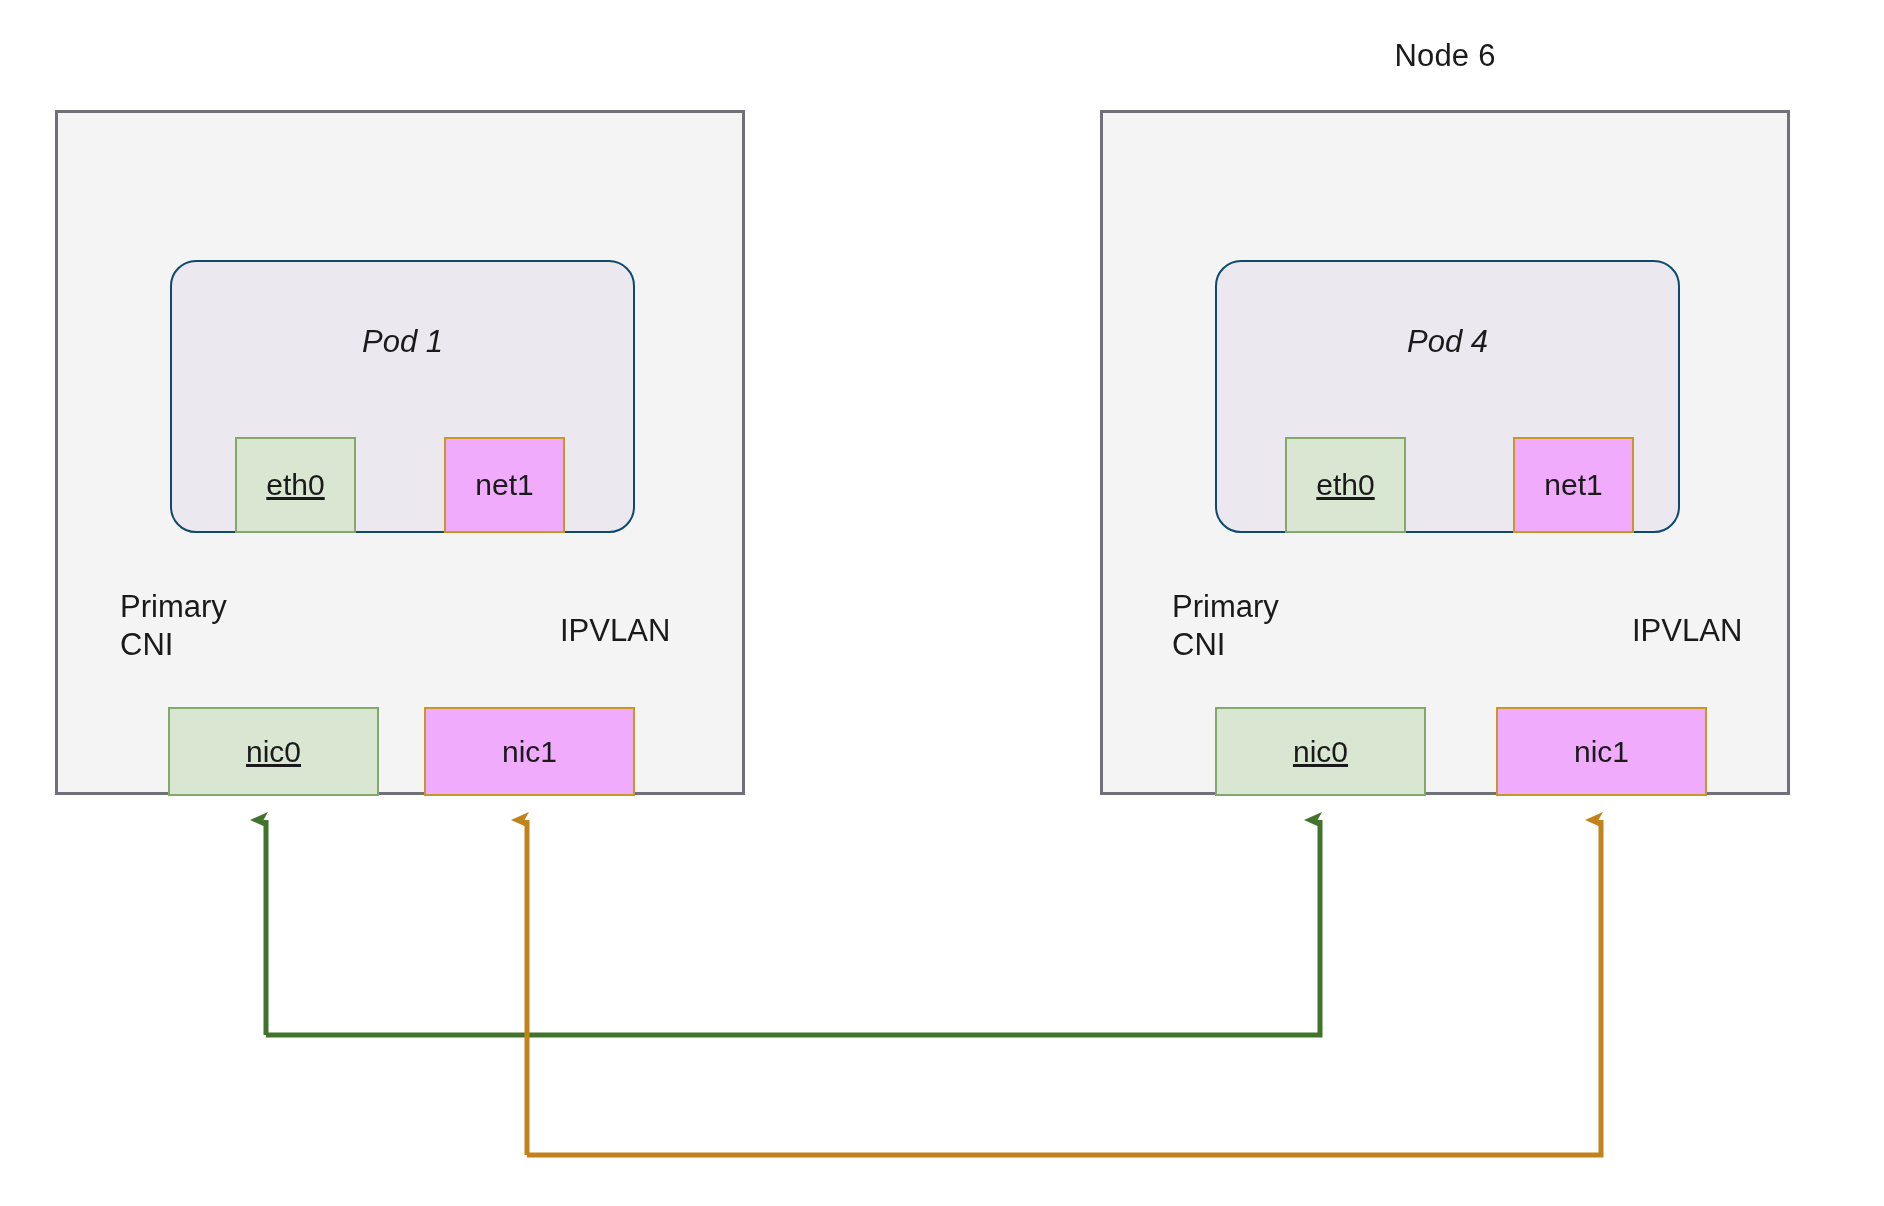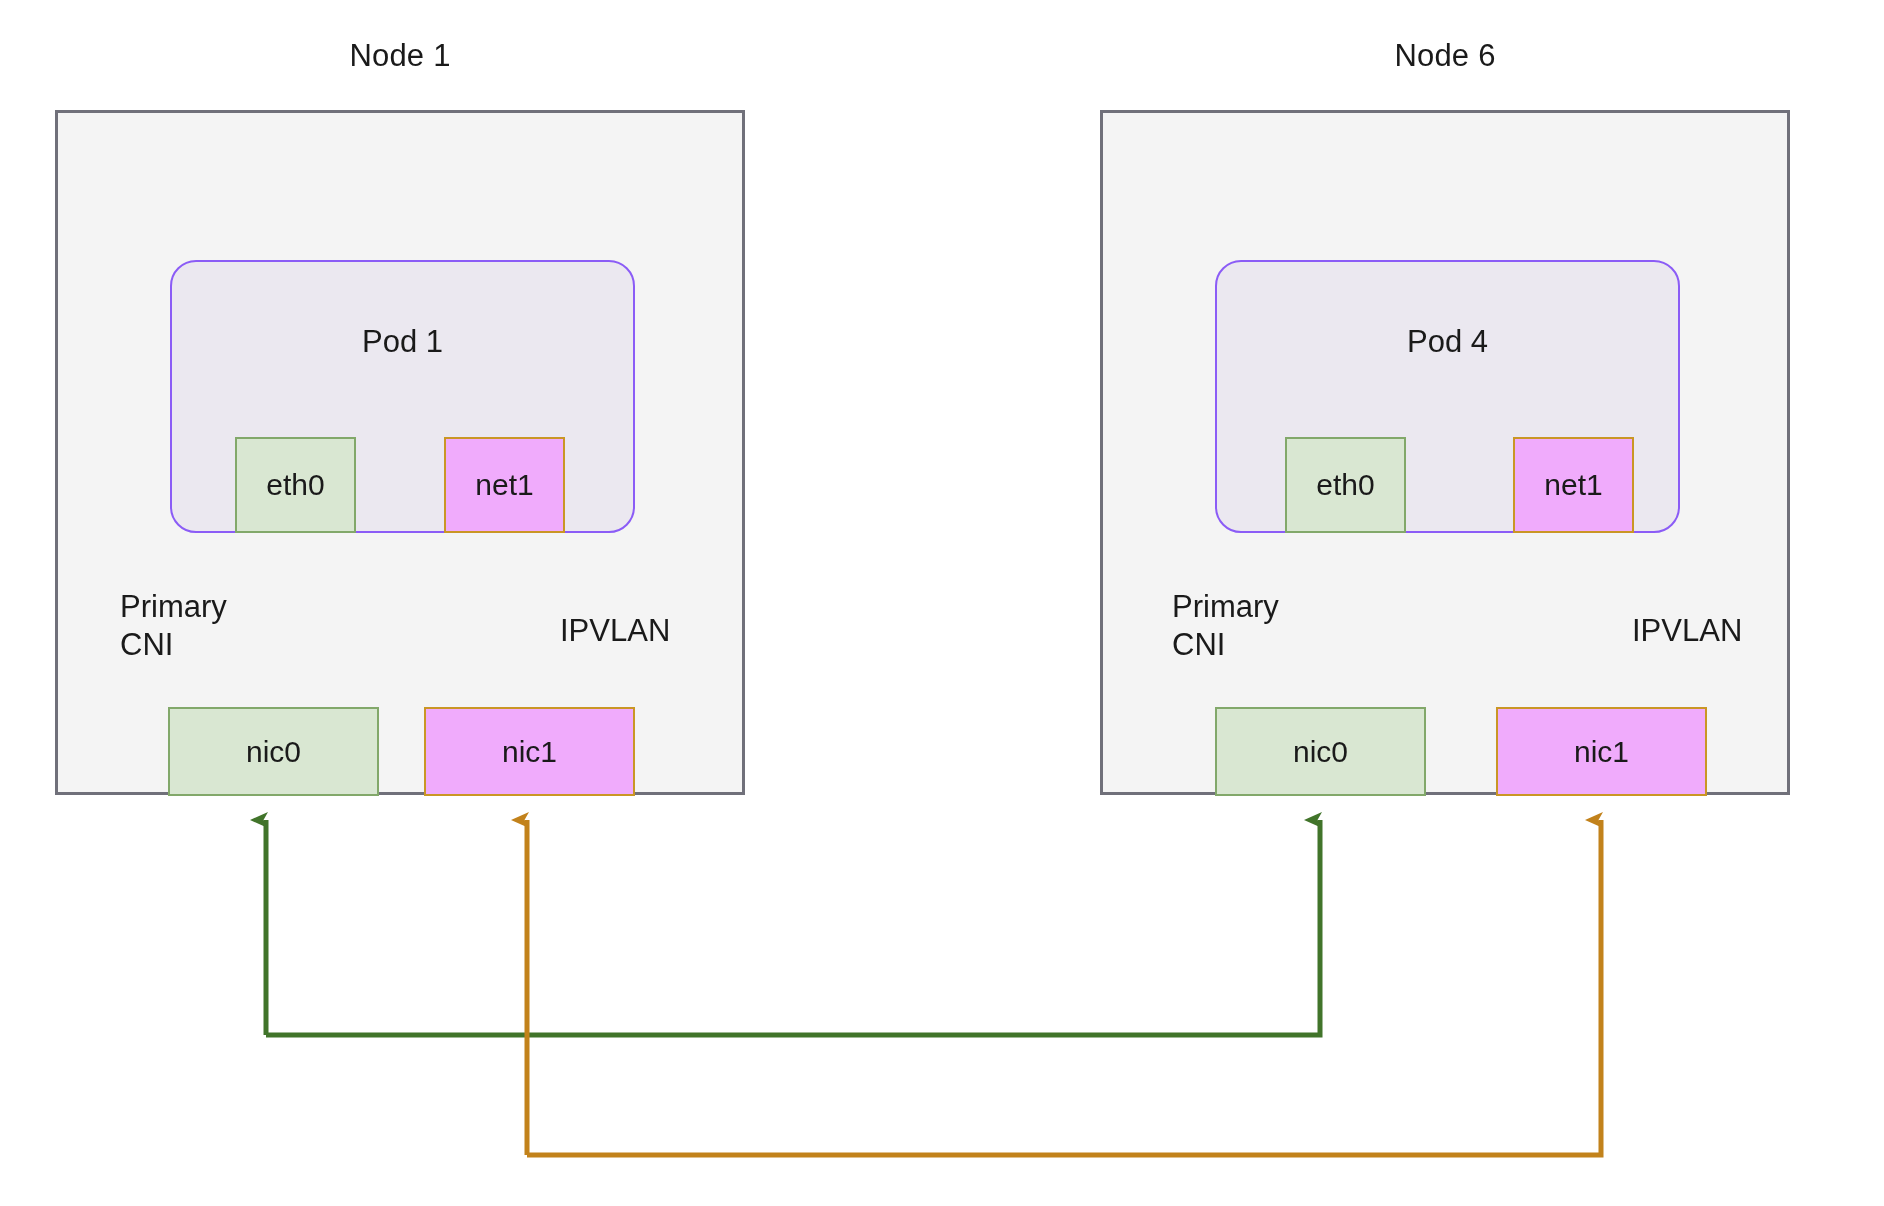--- a/index.html
+++ b/index.html
@@ -36,23 +36,24 @@
   }
   .node-box {
     position: absolute;
     background: #f4f4f4;
     border: 3px solid #70707a;
     box-sizing: border-box;
   }
   .pod-box {
     position: absolute;
     background: #ebe8f0;
-    border: 2px solid #8b5cf6;
+    border: 2px solid #0c4a6e;
     border-radius: 26px;
     box-sizing: border-box;
+    font-style: italic;
   }
   .pod-label {
     position: absolute;
     width: 100%;
     text-align: center;
     font-size: 31px;
     color: #1a1a1a;
     white-space: nowrap;
   }
   .iface-box {
@@ -61,20 +62,21 @@
     display: flex;
     align-items: center;
     justify-content: center;
     font-size: 30px;
     color: #1a1a1a;
     white-space: nowrap;
   }
   .iface-green {
     background: #d9e7d2;
     border: 2px solid #82a86a;
+    text-decoration: underline;
   }
   .iface-orange {
     background: #f0abfc;
     border: 2px solid #ca9625;
   }
   .edge-label {
     position: absolute;
     font-size: 31px;
     color: #1a1a1a;
     line-height: 1.22;
@@ -128,21 +130,20 @@
       <path d="M266,1035 L266,820" fill="none" stroke="#41742a" stroke-width="5" marker-end="url(#arrowGreen)"></path>
       <path d="M266,1035 L1320,1035 L1320,820" fill="none" stroke="#41742a" stroke-width="5" marker-end="url(#arrowGreen)"></path>
     </g>
 
     <g>
       <path d="M527,1155 L527,820" fill="none" stroke="#c2821b" stroke-width="5" marker-end="url(#arrowOrange)"></path>
       <path d="M527,1155 L1601,1155 L1601,820" fill="none" stroke="#c2821b" stroke-width="5" marker-end="url(#arrowOrange)"></path>
     </g>
   </svg>
 
-  <div class="node-title" style="left:55px; top:38px; width:690px;">Node 1</div>
 
   <div class="node-box" style="left:55px; top:110px; width:690px; height:685px;"></div>
 
   <div class="pod-box" style="left:170px; top:260px; width:465px; height:273px;">
     <div class="pod-label" style="top:62px;">Pod 1</div>
   </div>
 
   <div class="iface-box iface-green" style="left:235px; top:437px; width:121px; height:96px;">eth0</div>
 
   <div class="iface-box iface-orange" style="left:444px; top:437px; width:121px; height:96px;">net1</div>

